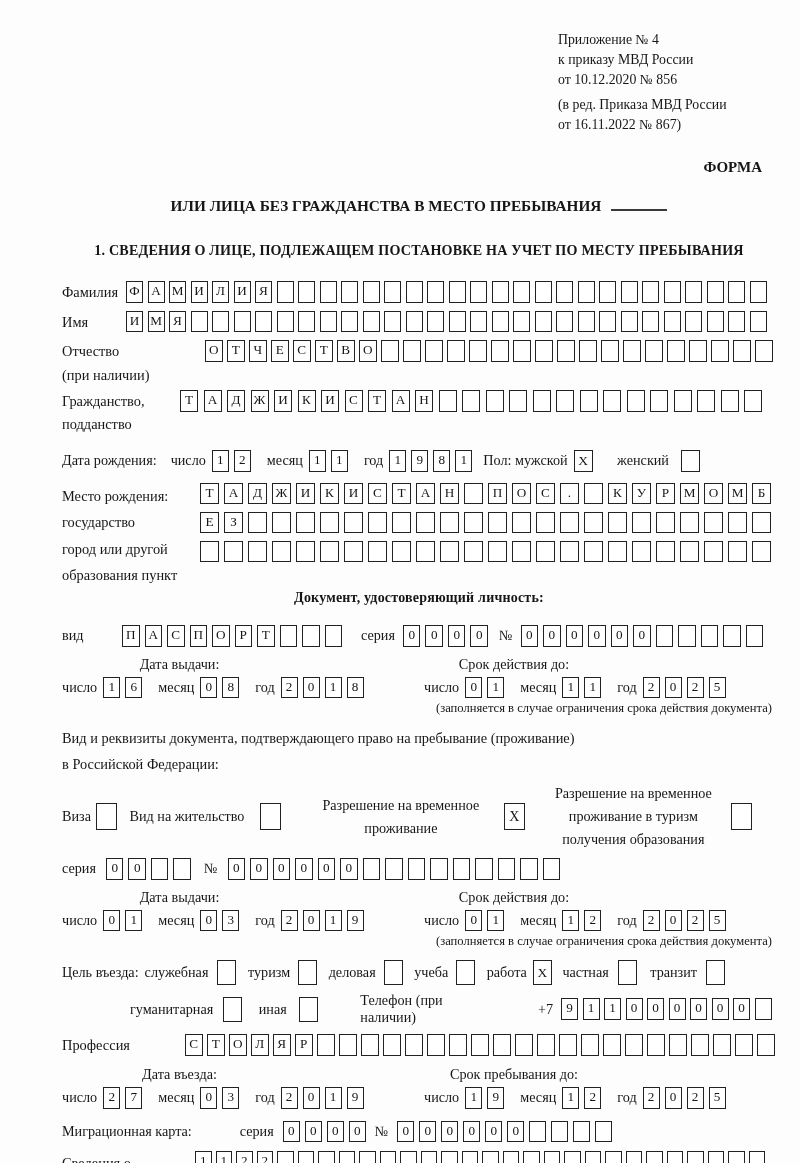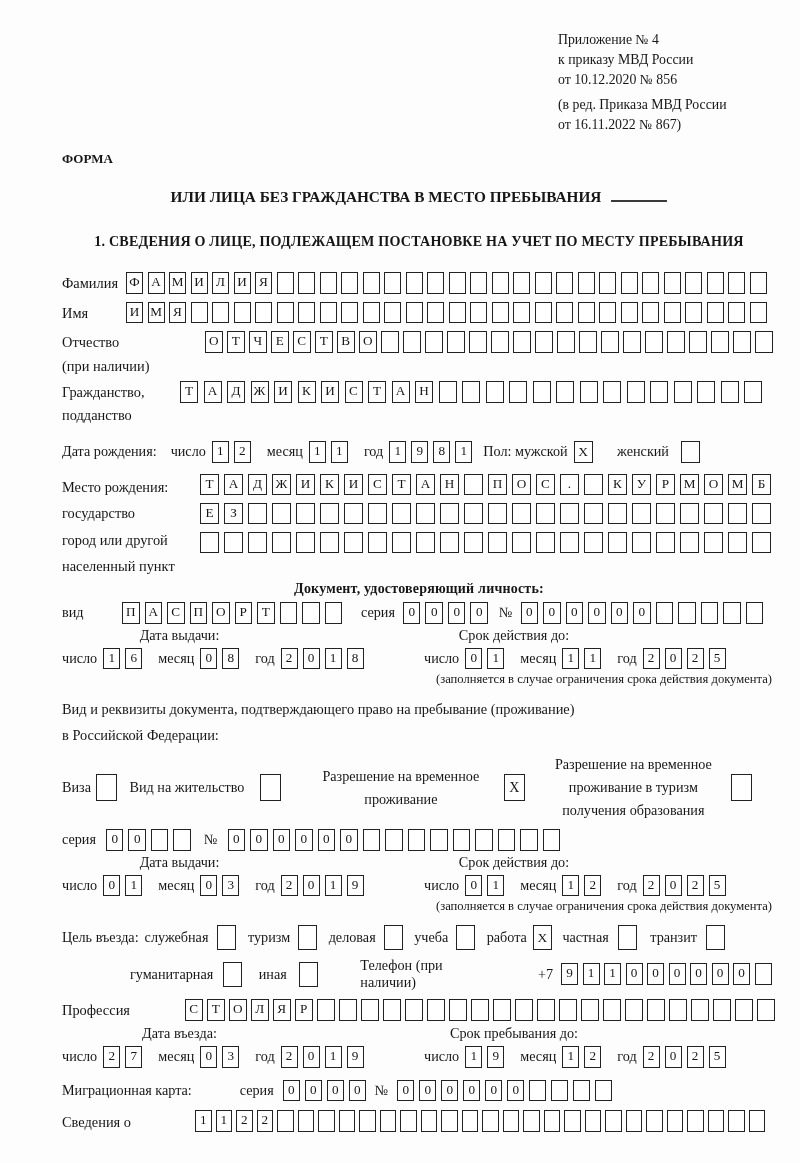--- a/index.html
+++ b/index.html
@@ -2,39 +2,39 @@
 <html><head>
 <meta charset="utf-8">
 <style>
   html,body{margin:0;padding:0;}
   body{width:800px;height:1163px;background:#fdfdfd;color:#161616;
        font-family:"Liberation Serif","DejaVu Serif",serif;overflow:hidden;}
   .page{box-sizing:border-box;width:800px;height:1163px;padding:30px 24px 8px 62px;}
 
   .hdr{margin-left:496px;font-size:13.8px;line-height:1.45;}
   .hdr .ed{margin-top:5px;}
-  .forma{margin-top:16px;text-align:left;padding-right:14px;font-weight:bold;font-size:13px;}
+  .forma{margin-top:24px;text-align:right;padding-right:14px;font-weight:bold;font-size:15px;}
 
   .title{margin-top:18px;text-align:center;font-weight:bold;font-size:15.3px;line-height:1.6;}
   .blank{display:inline-block;width:56px;height:13px;border-bottom:2px solid #3a3a3a;margin-left:10px;}
 
   .sec{margin-top:24px;text-align:center;font-weight:bold;font-size:14.1px;letter-spacing:.2px;}
 
   .row{display:flex;align-items:flex-start;}
   .lbl{font-size:14.4px;line-height:23px;flex:0 0 auto;}
   .lblcol{font-size:14.4px;line-height:1.62;flex:0 0 auto;}
   .cellrow{display:inline-flex;flex-wrap:nowrap;flex:0 0 auto;}
   .cell{box-sizing:border-box;flex:0 0 auto;width:17px;height:21.5px;border:1.4px solid #222;
         margin-right:4.5px;text-align:center;font-size:13.2px;line-height:18.5px;background:#fff;}
   .box{width:21px;height:27px;line-height:25px;font-size:14px;}
   .box-md{width:19px;height:25px;line-height:23px;font-size:13.5px;}
   .box-sm{width:19px;height:22px;line-height:20px;font-size:13.5px;}
   .stack > .cellrow{margin-bottom:7.5px;display:flex;}
 
-  .dhead{display:flex;margin-top:3px;font-size:14.2px;}
+  .dhead{display:flex;margin-top:9px;font-size:14.2px;}
   .dhead .h1{width:235px;text-align:center;}
   .dhead .h2{margin-left:52px;width:330px;text-align:center;}
   .dline{display:flex;align-items:center;margin-top:4px;font-size:14.2px;}
   .dgroup{display:flex;align-items:center;flex:0 0 auto;}
   .dgroup .t{margin-right:6px;}
   .dgroup .t2{margin-left:11px;margin-right:6px;}
   .g1{width:290px;}
   .g2{margin-left:72px;}
   .note{margin-top:3px;text-align:right;font-size:12.6px;padding-right:4px;}
 
@@ -235,21 +235,21 @@
     <div class="cellrow" style="margin-left:12px;">
         <span class="cell box-sm"></span>
       </div>
   </div>
 
   <div class="row" style="margin-top:11px;">
     <div class="lblcol" style="width:138px;line-height:1.83;">
       <div>Место рождения:</div>
       <div>государство</div>
       <div>город или другой</div>
-      <div>населенный пункт</div>
+      <div>образования пункт</div>
     </div>
     <div class="stack">
       <div class="cellrow">
           <span class="cell" style="width: 19px; margin-right: 5px;">Т</span>
           <span class="cell" style="width: 19px; margin-right: 5px;">А</span>
           <span class="cell" style="width: 19px; margin-right: 5px;">Д</span>
           <span class="cell" style="width: 19px; margin-right: 5px;">Ж</span>
           <span class="cell" style="width: 19px; margin-right: 5px;">И</span>
           <span class="cell" style="width: 19px; margin-right: 5px;">К</span>
           <span class="cell" style="width: 19px; margin-right: 5px;">И</span>
@@ -321,21 +321,21 @@
           <span class="cell" style="width: 19px; margin-right: 5px;"></span>
           <span class="cell" style="width: 19px; margin-right: 5px;"></span>
           <span class="cell" style="width: 19px; margin-right: 5px;"></span>
           <span class="cell" style="width: 19px; margin-right: 5px;"></span>
         </div>
     </div>
   </div>
 
   <div class="sec" style="margin-top:2px;font-size:14px;">Документ, удостоверяющий личность:</div>
 
-  <div class="inline" style="margin-top:5px;">
+  <div class="inline" style="margin-top:19px;">
     <span style="width:60px;">вид</span>
     <div class="cellrow">
         <span class="cell" style="width: 17.5px; margin-right: 5px;">П</span>
         <span class="cell" style="width: 17.5px; margin-right: 5px;">А</span>
         <span class="cell" style="width: 17.5px; margin-right: 5px;">С</span>
         <span class="cell" style="width: 17.5px; margin-right: 5px;">П</span>
         <span class="cell" style="width: 17.5px; margin-right: 5px;">О</span>
         <span class="cell" style="width: 17.5px; margin-right: 5px;">Р</span>
         <span class="cell" style="width: 17.5px; margin-right: 5px;">Т</span>
         <span class="cell" style="width: 17.5px; margin-right: 5px;"></span>

